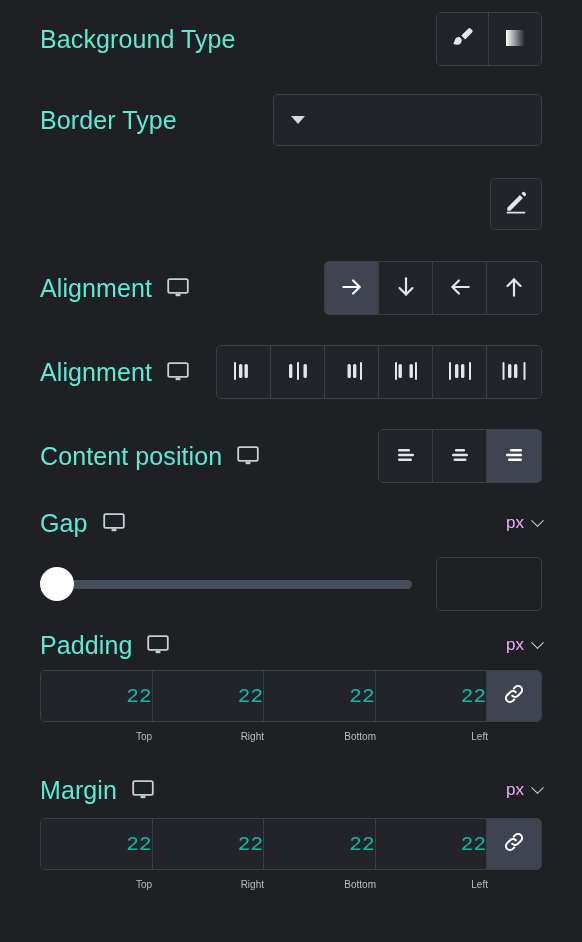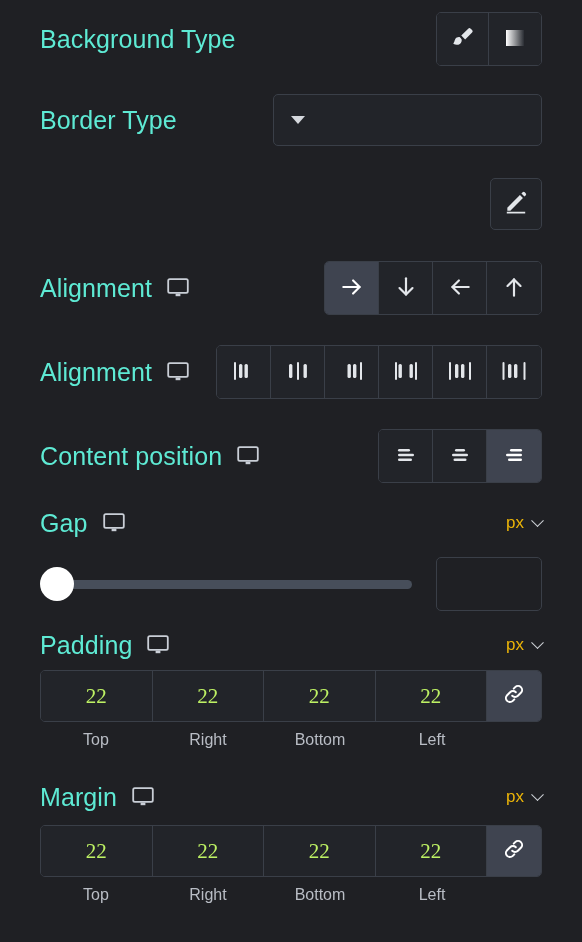--- a/index.html
+++ b/index.html
@@ -104,21 +104,21 @@
     border-right: 7px solid transparent;
     border-top: 8px solid #d5d8dd;
   }
 
   
   .unit {
     display: flex;
     align-items: center;
     gap: 9px;
     cursor: pointer;
-    color: #eab308;
+    color: #f0abfc;
     font-size: 17px;
   }
   .chev {
     width: 9px; height: 9px;
     border-right: 1.8px solid #cdd1d7;
     border-bottom: 1.8px solid #cdd1d7;
     transform: rotate(45deg) translate(-2px,-2px);
   }
 
   
@@ -179,44 +179,44 @@
     display: flex;
     align-items: center;
     justify-content: center;
   }
   .dim-fields .cell input {
     width: 100%;
     height: 100%;
     background: transparent;
     border: none;
     outline: none;
-    text-align: center;
-    color: #bef264;
+    text-align: right;
+    color: #14b8a6;
     font-size: 21px;
-    font-family: Liberation Serif, serif;
+    font-family: Liberation Mono, monospace;
   }
   .dim-fields .linkcell {
     width: 54px;
     flex: 0 0 54px;
     background: #3f4450;
     border-right: none;
     display: flex;
     align-items: center;
     justify-content: center;
     cursor: pointer;
   }
   .dim-labels {
     display: flex;
     margin-top: 9px;
   }
   .dim-labels span {
     flex: 1 1 0;
-    text-align: center;
+    text-align: right;
     color: #b9bdc5;
-    font-size: 16px;
+    font-size: 10px;
   }
   .dim-labels .pad-end { flex: 0 0 54px; }
 </style>
 </head>
 <body>
 
 <div class="panel">
 
   <div class="row" style="height:78px">
     <span class="label">Background Type</span>

